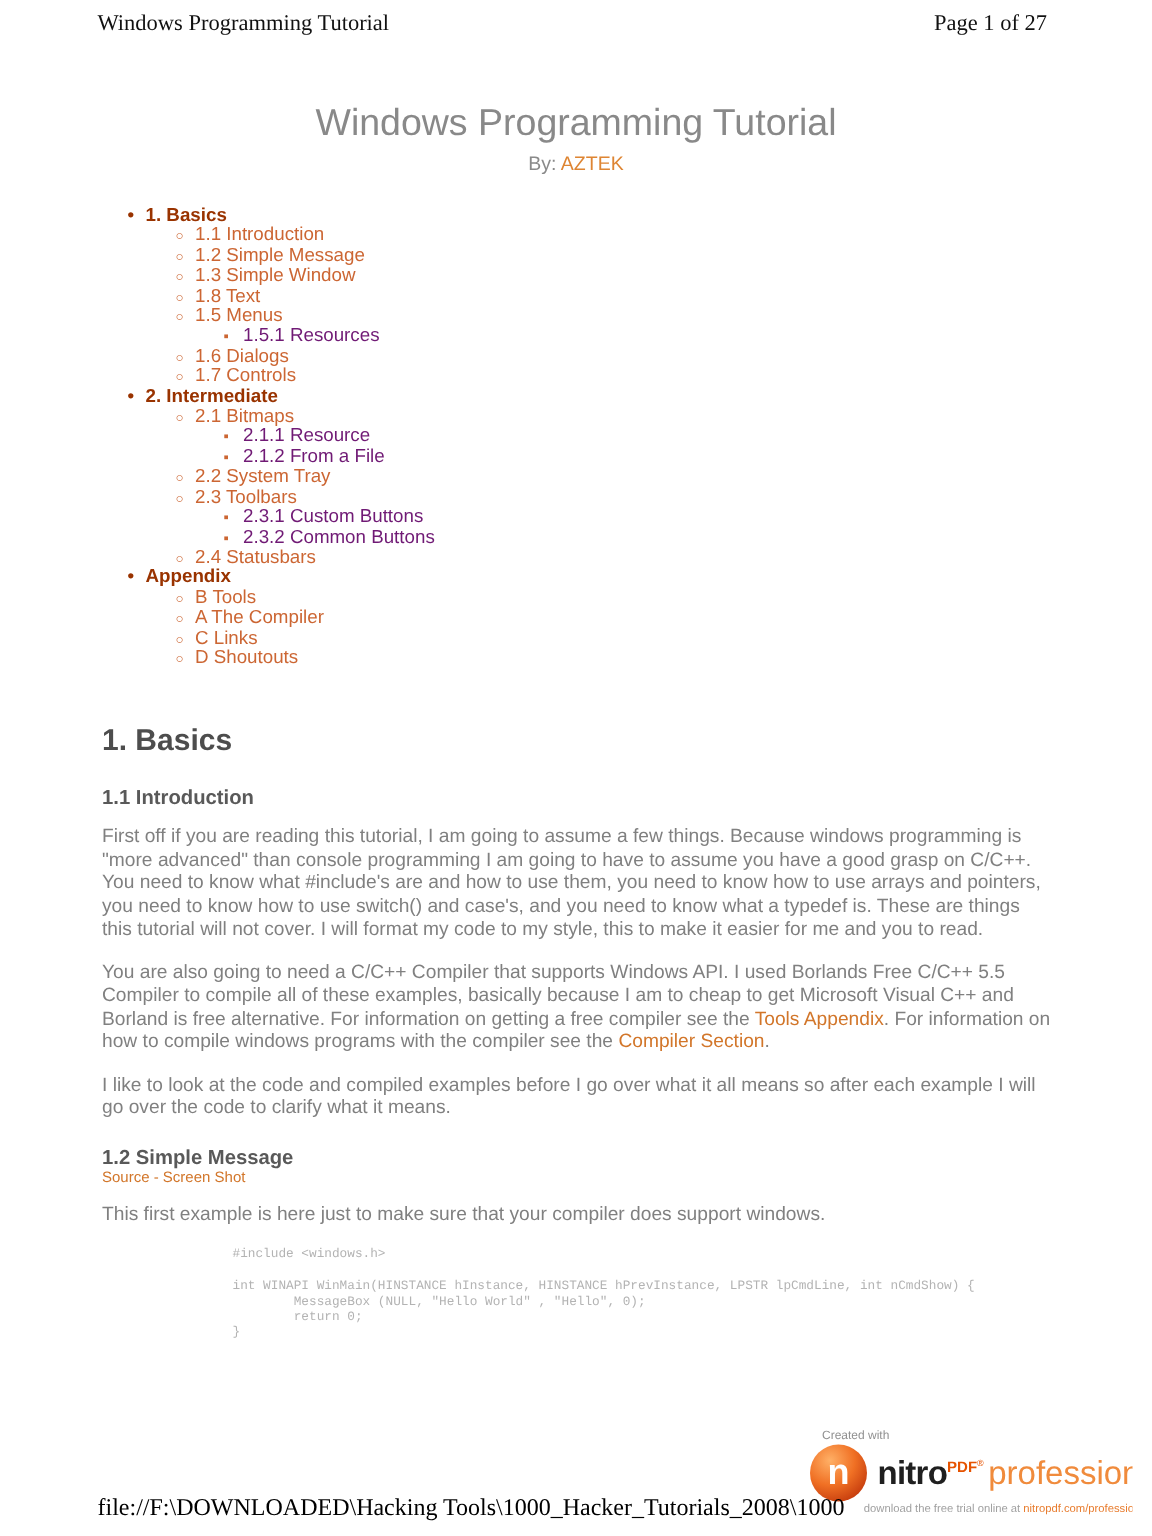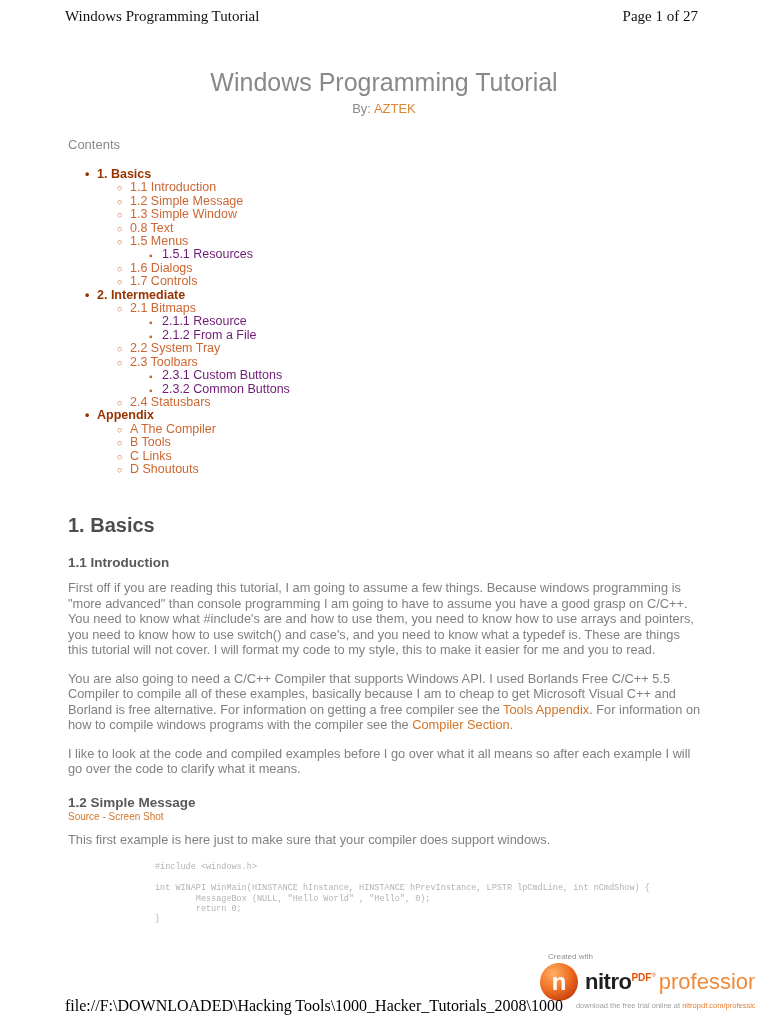--- a/index.html
+++ b/index.html
@@ -70,44 +70,43 @@
     <span>Page 1 of 27</span>
   </div>
 
   <div class="title-block">
     <div class="doc-title">Windows Programming Tutorial</div>
     <div class="byline"><span>By: </span><a href="#">AZTEK</a></div>
   </div>
 
   <div class="content">
 
-    <p class="contents-label">Contents</p>
 
     <ul class="toc">
       <li class="l1"><span>1. Basics</span></li>
       <li class="l2"><span>1.1 Introduction</span></li>
       <li class="l2"><span>1.2 Simple Message</span></li>
       <li class="l2"><span>1.3 Simple Window</span></li>
-      <li class="l2"><span>0.8 Text</span></li>
+      <li class="l2"><span>1.8 Text</span></li>
       <li class="l2"><span>1.5 Menus</span></li>
       <li class="l3"><span>1.5.1 Resources</span></li>
       <li class="l2"><span>1.6 Dialogs</span></li>
       <li class="l2"><span>1.7 Controls</span></li>
       <li class="l1"><span>2. Intermediate</span></li>
       <li class="l2"><span>2.1 Bitmaps</span></li>
       <li class="l3"><span>2.1.1 Resource</span></li>
       <li class="l3"><span>2.1.2 From a File</span></li>
       <li class="l2"><span>2.2 System Tray</span></li>
       <li class="l2"><span>2.3 Toolbars</span></li>
       <li class="l3"><span>2.3.1 Custom Buttons</span></li>
       <li class="l3"><span>2.3.2 Common Buttons</span></li>
       <li class="l2"><span>2.4 Statusbars</span></li>
       <li class="l1"><span>Appendix</span></li>
+      <li class="l2"><span>B Tools</span></li>
       <li class="l2"><span>A The Compiler</span></li>
-      <li class="l2"><span>B Tools</span></li>
       <li class="l2"><span>C Links</span></li>
       <li class="l2"><span>D Shoutouts</span></li>
     </ul>
 
     <h1 class="sec">1. Basics</h1>
 
     <h2 class="sub">1.1 Introduction</h2>
 
     <p class="body">First off if you are reading this tutorial, I am going to assume a few things. Because windows programming is "more advanced" than console programming I am going to have to assume you have a good grasp on C/C++. You need to know what #include's are and how to use them, you need to know how to use arrays and pointers, you need to know how to use switch() and case's, and you need to know what a typedef is. These are things this tutorial will not cover. I will format my code to my style, this to make it easier for me and you to read.</p>
 

